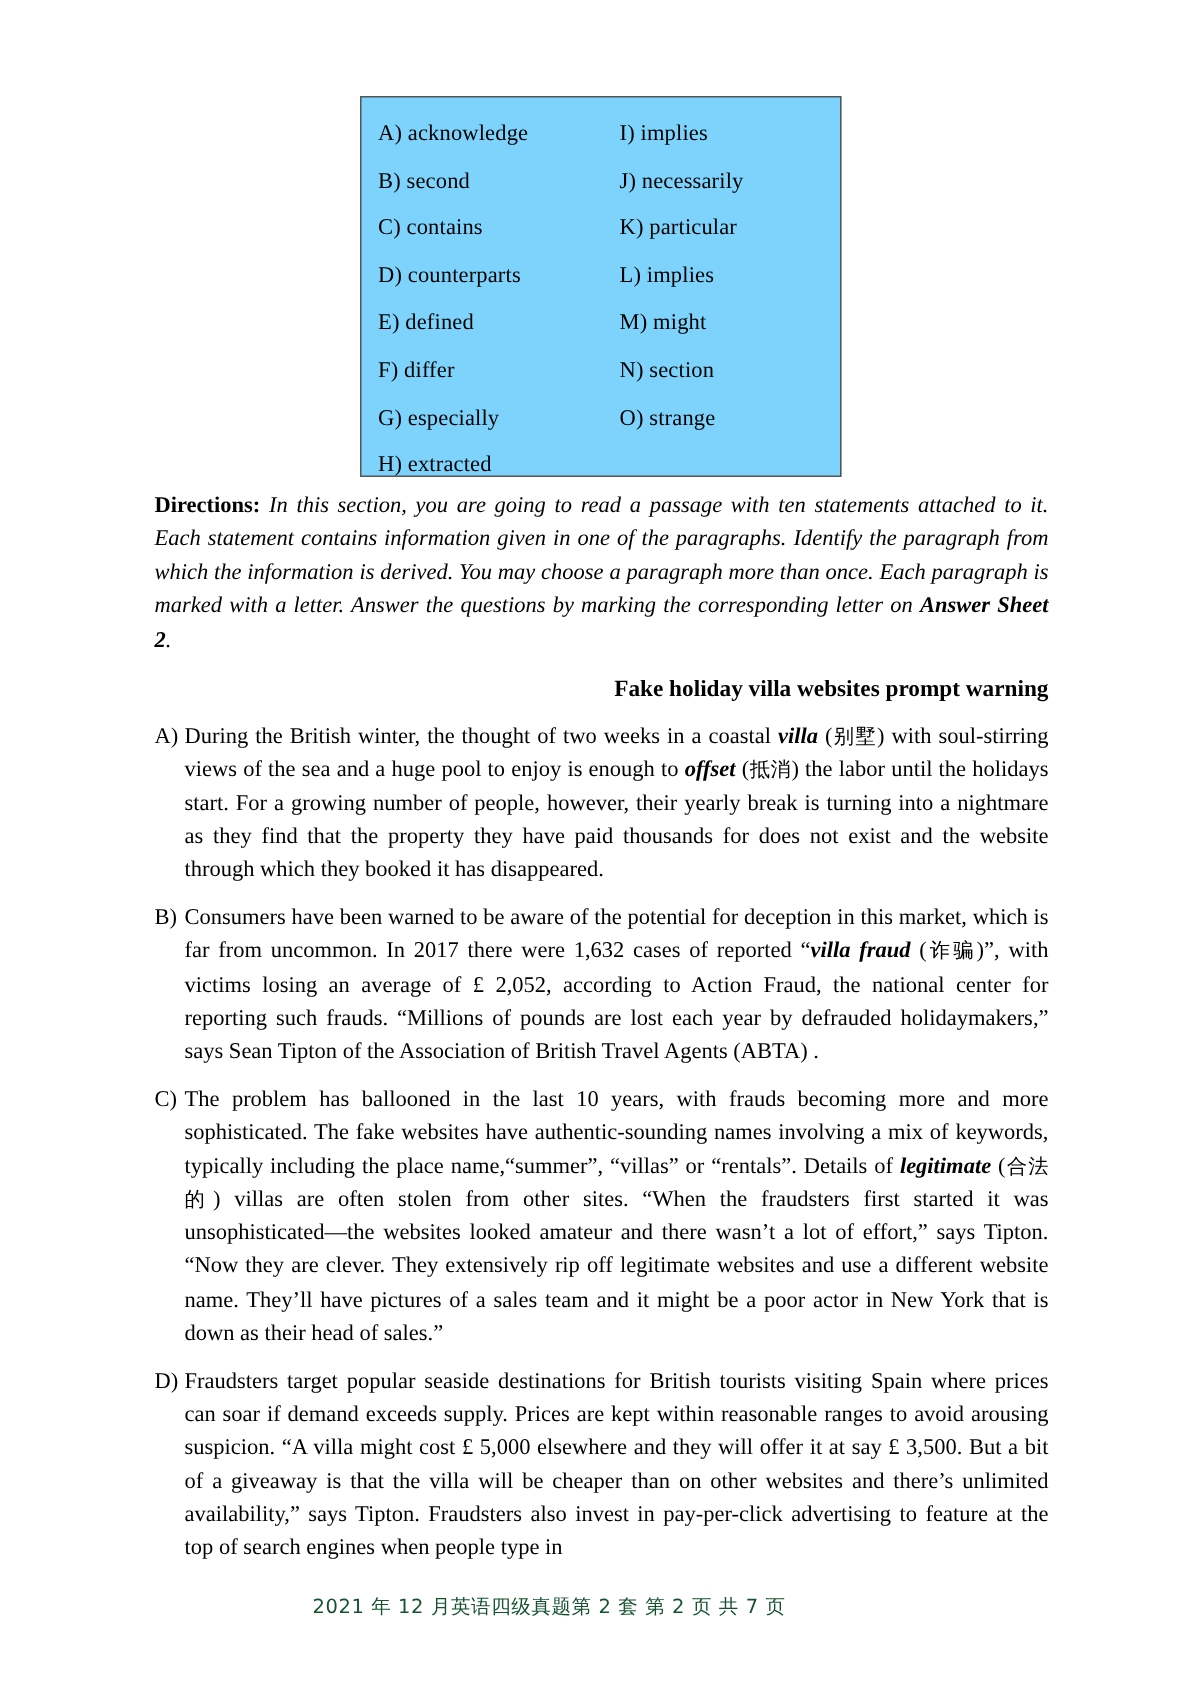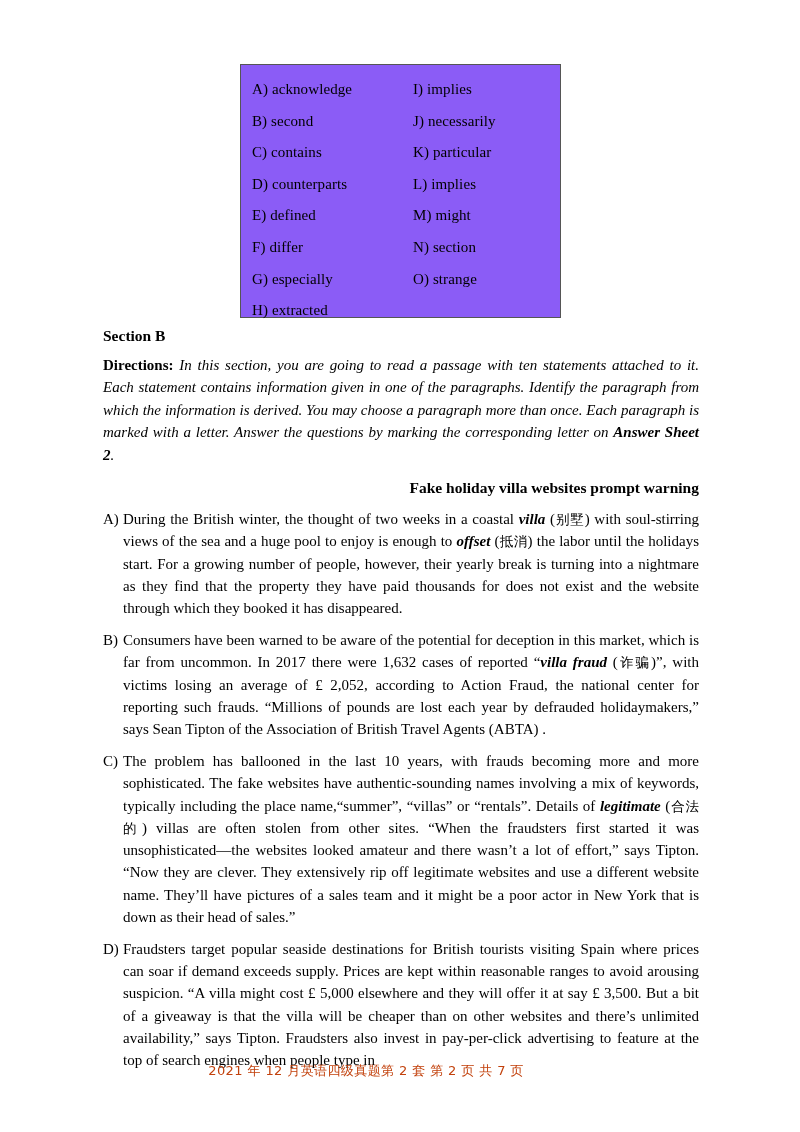--- a/index.html
+++ b/index.html
@@ -20,21 +20,21 @@
 
   
   .wordbank {
     position: absolute;
     left: 240px;
     top: 64px;
     width: 321px;
     height: 254px;
     border: 1px solid #555555;
     box-sizing: border-box;
-    background: #8b5cf6;
+    background: #7dd3fc;
   }
   .wordbank-inner {
     position: relative;
     width: 100%;
     height: 100%;
     padding: 9px 0 0 0;
     box-sizing: border-box;
   }
   .wb-col {
     position: absolute;
@@ -118,21 +118,21 @@
   
   .footer {
     position: absolute;
     left: 0;
     top: 1062px;
     width: 732px;
     text-align: center;
     font-size: 13.5px;
     line-height: 18px;
     letter-spacing: 0.4px;
-    color: #c2410c;
+    color: #14532d;
   }
   .footer .cjkf {
     font-family: "DejaVu Sans", "Liberation Sans", sans-serif;
     font-size: 13px;
   }
 </style>
 </head>
 <body>
 
 <div class="page">
@@ -156,21 +156,20 @@
         <div class="wb-item">L) implies</div>
         <div class="wb-item">M) might</div>
         <div class="wb-item">N) section</div>
         <div class="wb-item">O) strange</div>
       </div>
     </div>
   </div>
 
   <div class="content">
 
-    <div class="section-head">Section B</div>
 
     <div class="directions">
       <span class="lead">Directions:</span><span class="ital">&nbsp;</span><span class="ital">In this section, you are going to read a passage with ten statements attached to it. Each statement contains information given in one of the paragraphs. Identify the paragraph from which the information is derived. You may choose a paragraph more than once. Each paragraph is marked with a letter. Answer the questions by marking the corresponding letter on </span><span class="ital-bold">Answer Sheet 2</span><span class="ital">.</span>
     </div>
 
     <div class="article-title">Fake holiday villa websites prompt warning</div>
 
     <div class="para">
       <span class="para-marker">A)</span><span><span>During the British winter, the thought of two weeks in a coastal </span><i>villa</i><span> (</span><span class="cjk">别墅</span><span>) with soul-stirring views of the sea and a huge pool to enjoy is enough to </span><i>offset</i><span> (</span><span class="cjk">抵消</span><span>) the labor until the holidays start. For a growing number of people, however, their yearly break is turning into a nightmare as they find that the property they have paid thousands for does not exist and the website through which they booked it has disappeared.</span></span>
     </div>

